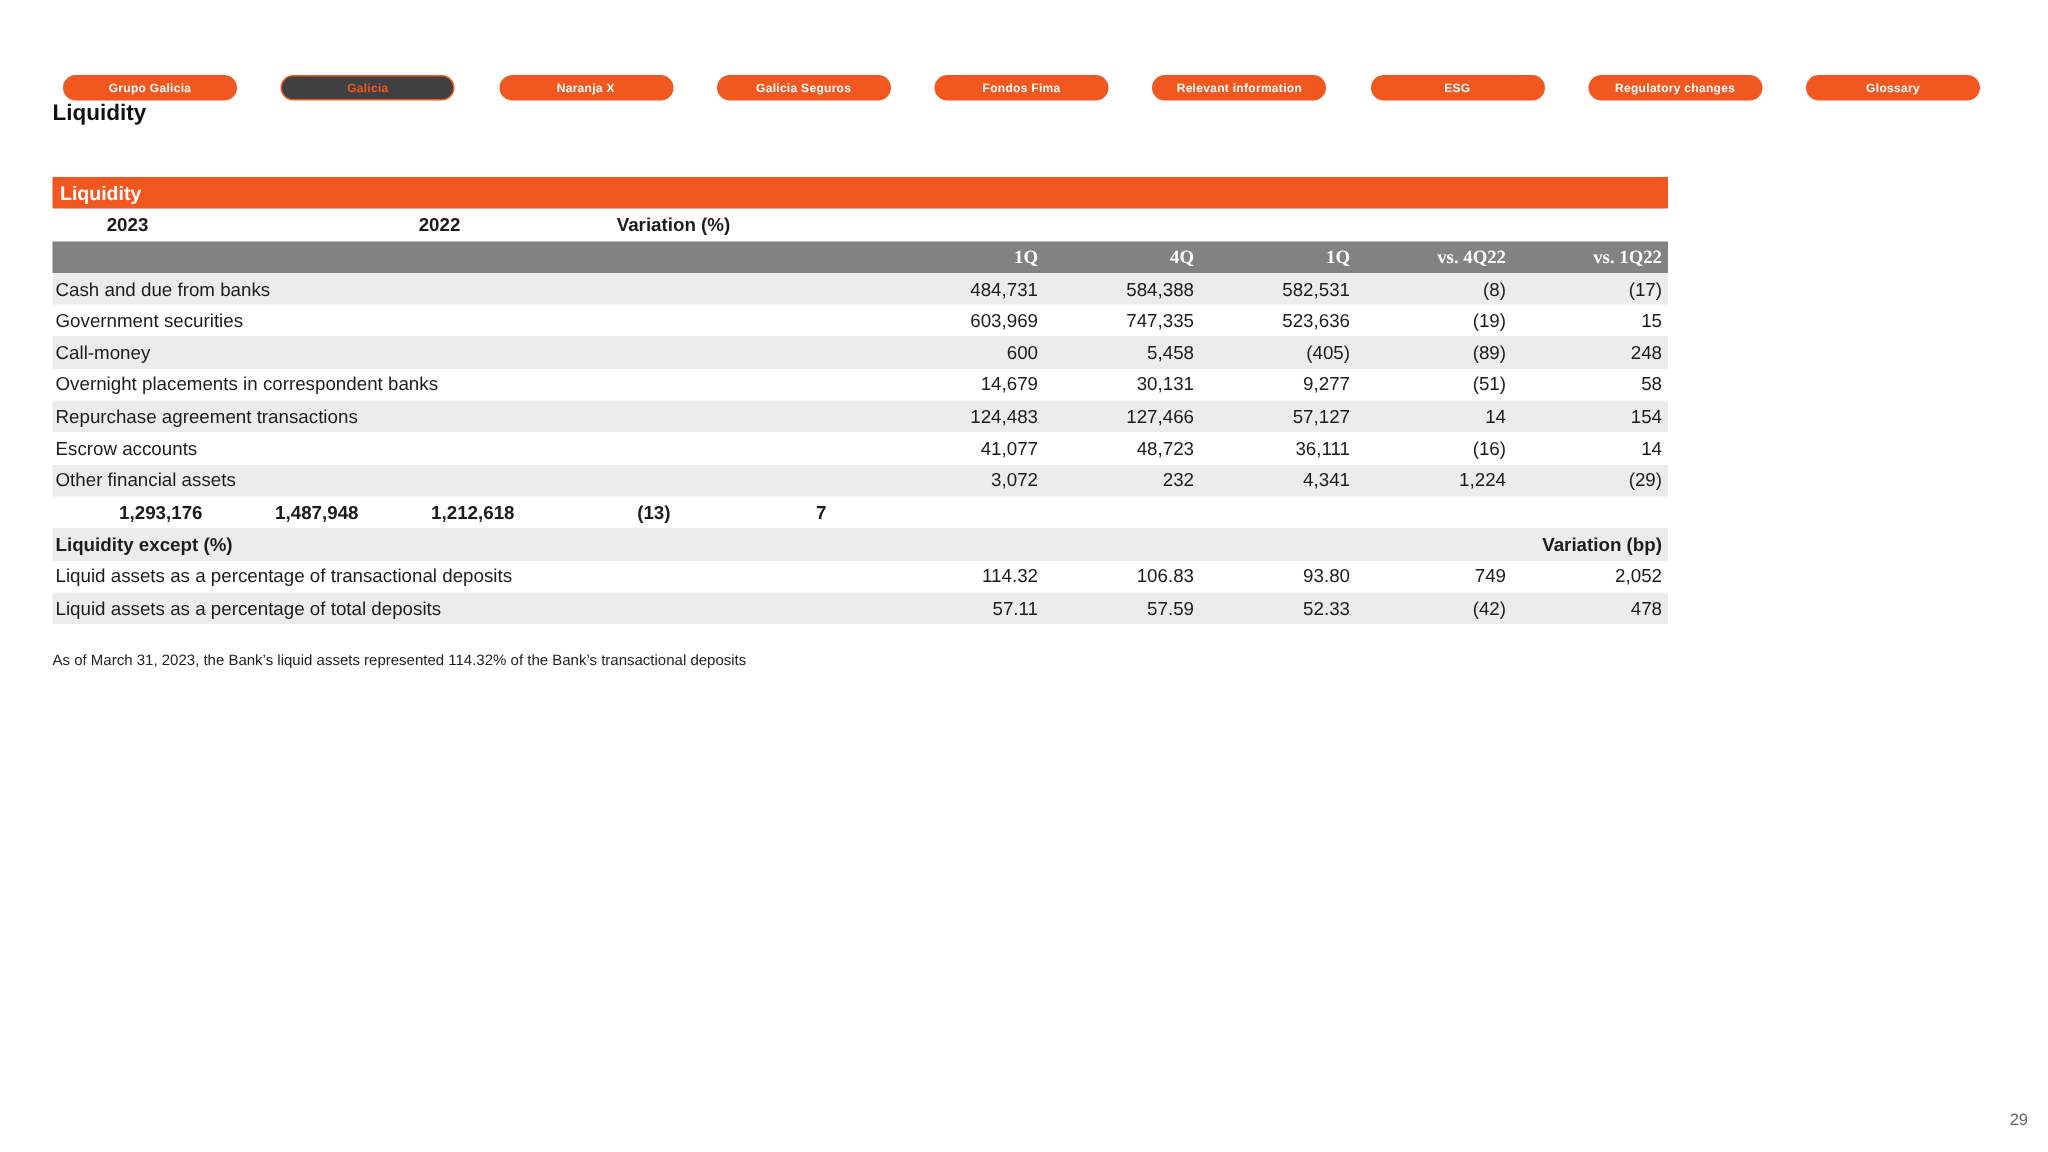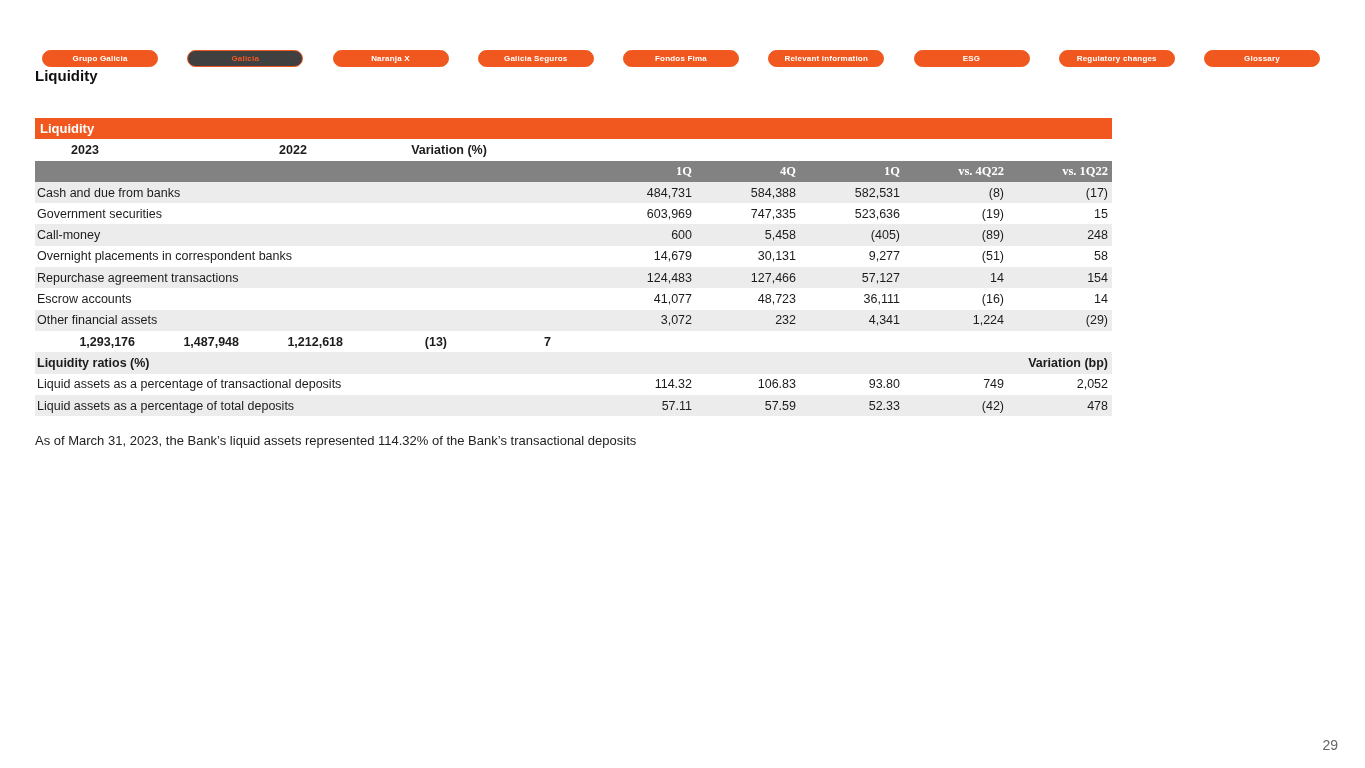--- a/index.html
+++ b/index.html
@@ -83,30 +83,30 @@
     color:#ffffff;
     font-weight:bold;
     font-family:Liberation Serif, serif;
   }
   .year-row .cell.num, .year-row .cell.num-wide{ font-weight:bold;text-align:center; }
 
   
   .footnote{
     position:absolute;
     top:433px; left:35px;
-    font-size:13px;
+    font-size:10px;
     line-height:16.5px;
     color:#222222;
   }
 
   
   .page-number{
     position:absolute;
-    right:27px; bottom:15px;
-    font-size:14px;
+    right:13px; bottom:15px;
+    font-size:11px;
     color:#666666;
   }
 </style>
 </head>
 <body>
 
 <div class="nav">
     <div class="tab">Grupo Galicia</div>
     <div class="tab active">Galicia</div>
     <div class="tab">Naranja X</div>
@@ -200,21 +200,21 @@
         <div class="cell num">(29)</div>
       </div>
       <div class="trow bold">
         <div class="cell num">1,293,176</div>
         <div class="cell num">1,487,948</div>
         <div class="cell num">1,212,618</div>
         <div class="cell num">(13)</div>
         <div class="cell num">7</div>
       </div>
       <div class="trow stripe bold">
-        <div class="cell label">Liquidity ratios (%)</div>
+        <div class="cell label">Liquidity except (%)</div>
         <div class="cell num"></div>
         <div class="cell num"></div>
         <div class="cell num"></div>
         <div class="cell num"></div>
         <div class="cell num">Variation (bp)</div>
       </div>
       <div class="trow">
         <div class="cell label">Liquid assets as a percentage of transactional deposits</div>
         <div class="cell num">114.32</div>
         <div class="cell num">106.83</div>

